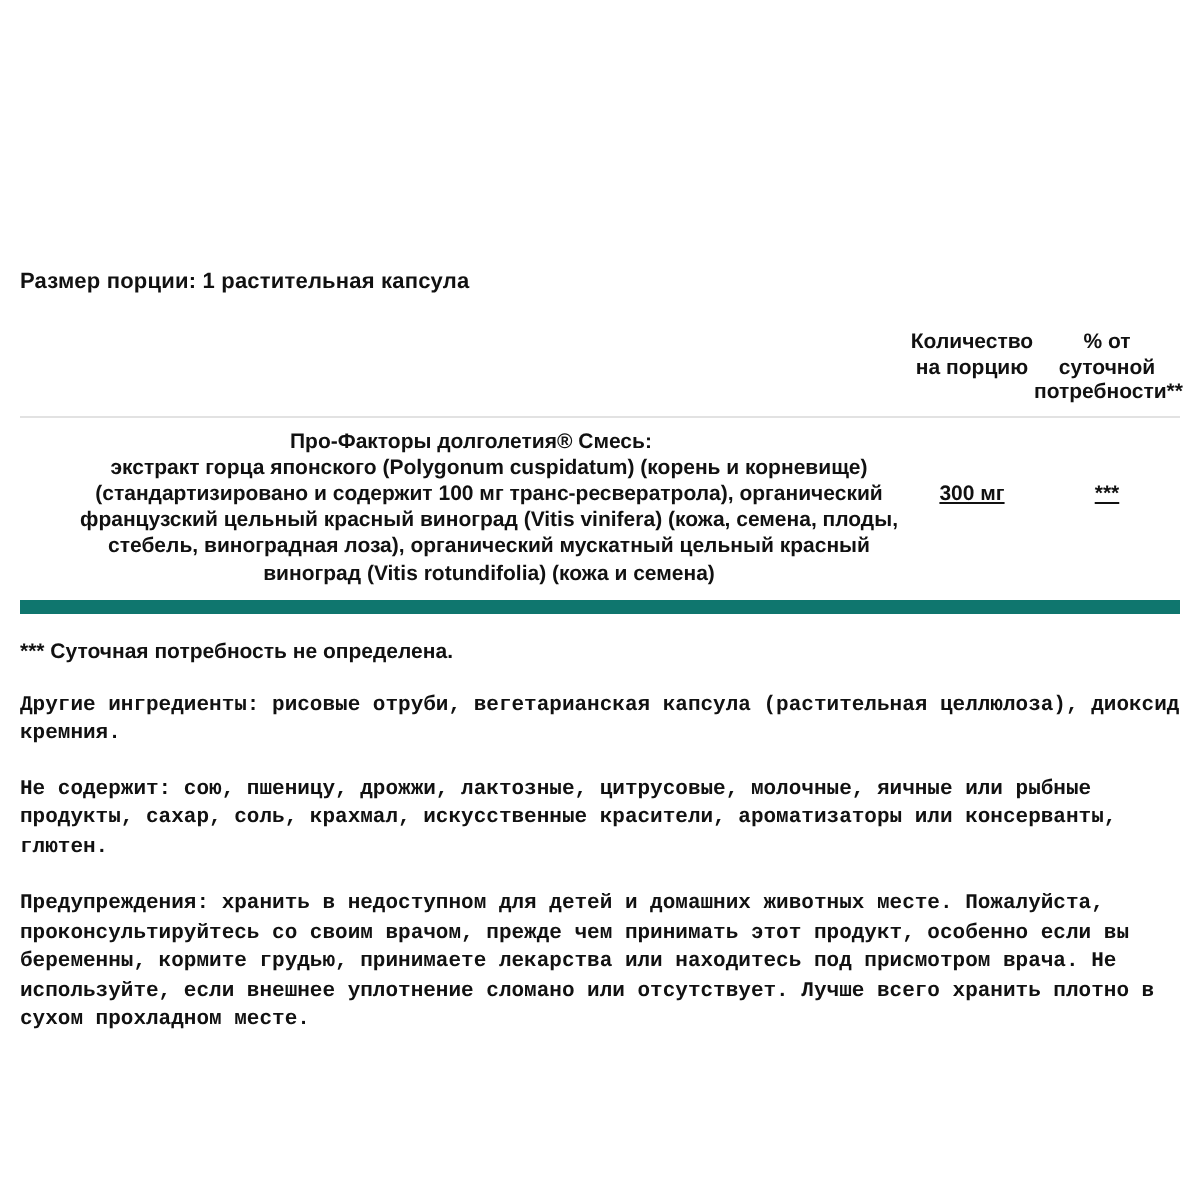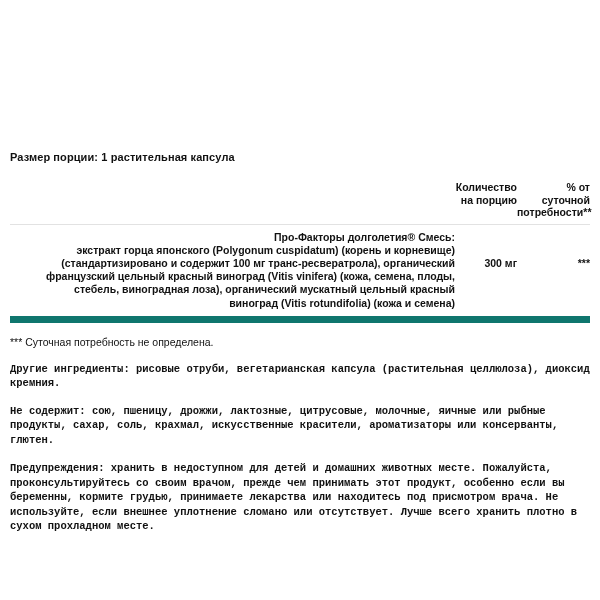--- a/index.html
+++ b/index.html
@@ -14,21 +14,21 @@
     font-family: "Liberation Sans", "DejaVu Sans", sans-serif;
     color: #111111;
     -webkit-font-smoothing: antialiased;
   }
 
   .page {
     position: relative;
     width: 600px;
     height: 600px;
     box-sizing: border-box;
-    padding: 16px 10px;
+    padding: 0 10px;
   }
 
   .spacer-top { height: 134px; }
 
   .serving-line {
     font-size: 11px;
     font-weight: bold;
     line-height: 14px;
     color: #111111;
     margin: 0 0 12px 0;
@@ -39,21 +39,21 @@
   .facts-table {
     width: 580px;
     border-collapse: collapse;
     margin-top: 14px;
     table-layout: fixed;
   }
 
   .facts-table td, .facts-table th {
     padding: 0;
     vertical-align: top;
-    text-align: right;
+    text-align: center;
   }
 
   .col-name   { width: 445px; }
   .col-amount { width: 62px; }
   .col-dv     { width: 73px; }
 
   .hdr-row td {
     border-bottom: 1px solid #e2e2e2;
     padding: 3px 0 5px 0;
   }
@@ -83,30 +83,31 @@
   }
   .ing-blend-title { display: block; }
   .ing-blend-body  { display: block; margin-left: 18px; }
 
   .ing-value {
     font-size: 10.5px;
     font-weight: bold;
     line-height: 13.2px;
     color: #111111;
     display: block;
+    text-decoration: underline;
   }
   .ing-value.amount-cell { padding-top: 26px; }
   .ing-value.dv-cell     { padding-top: 26px; }
 
   .row-single td { padding: 6px 0 7px 0; }
   .row-single .ing-value { padding-top: 0; }
 
   .note {
     font-size: 10.5px;
-    font-weight: normal;
+    font-weight: bold;
     line-height: 14px;
     color: #111111;
     margin: 12px 0 0 0;
   }
   .para {
     font-size: 10.5px;
     font-weight: bold;
     line-height: 14.5px;
     color: #111111;
     margin: 13px 0 0 0;

